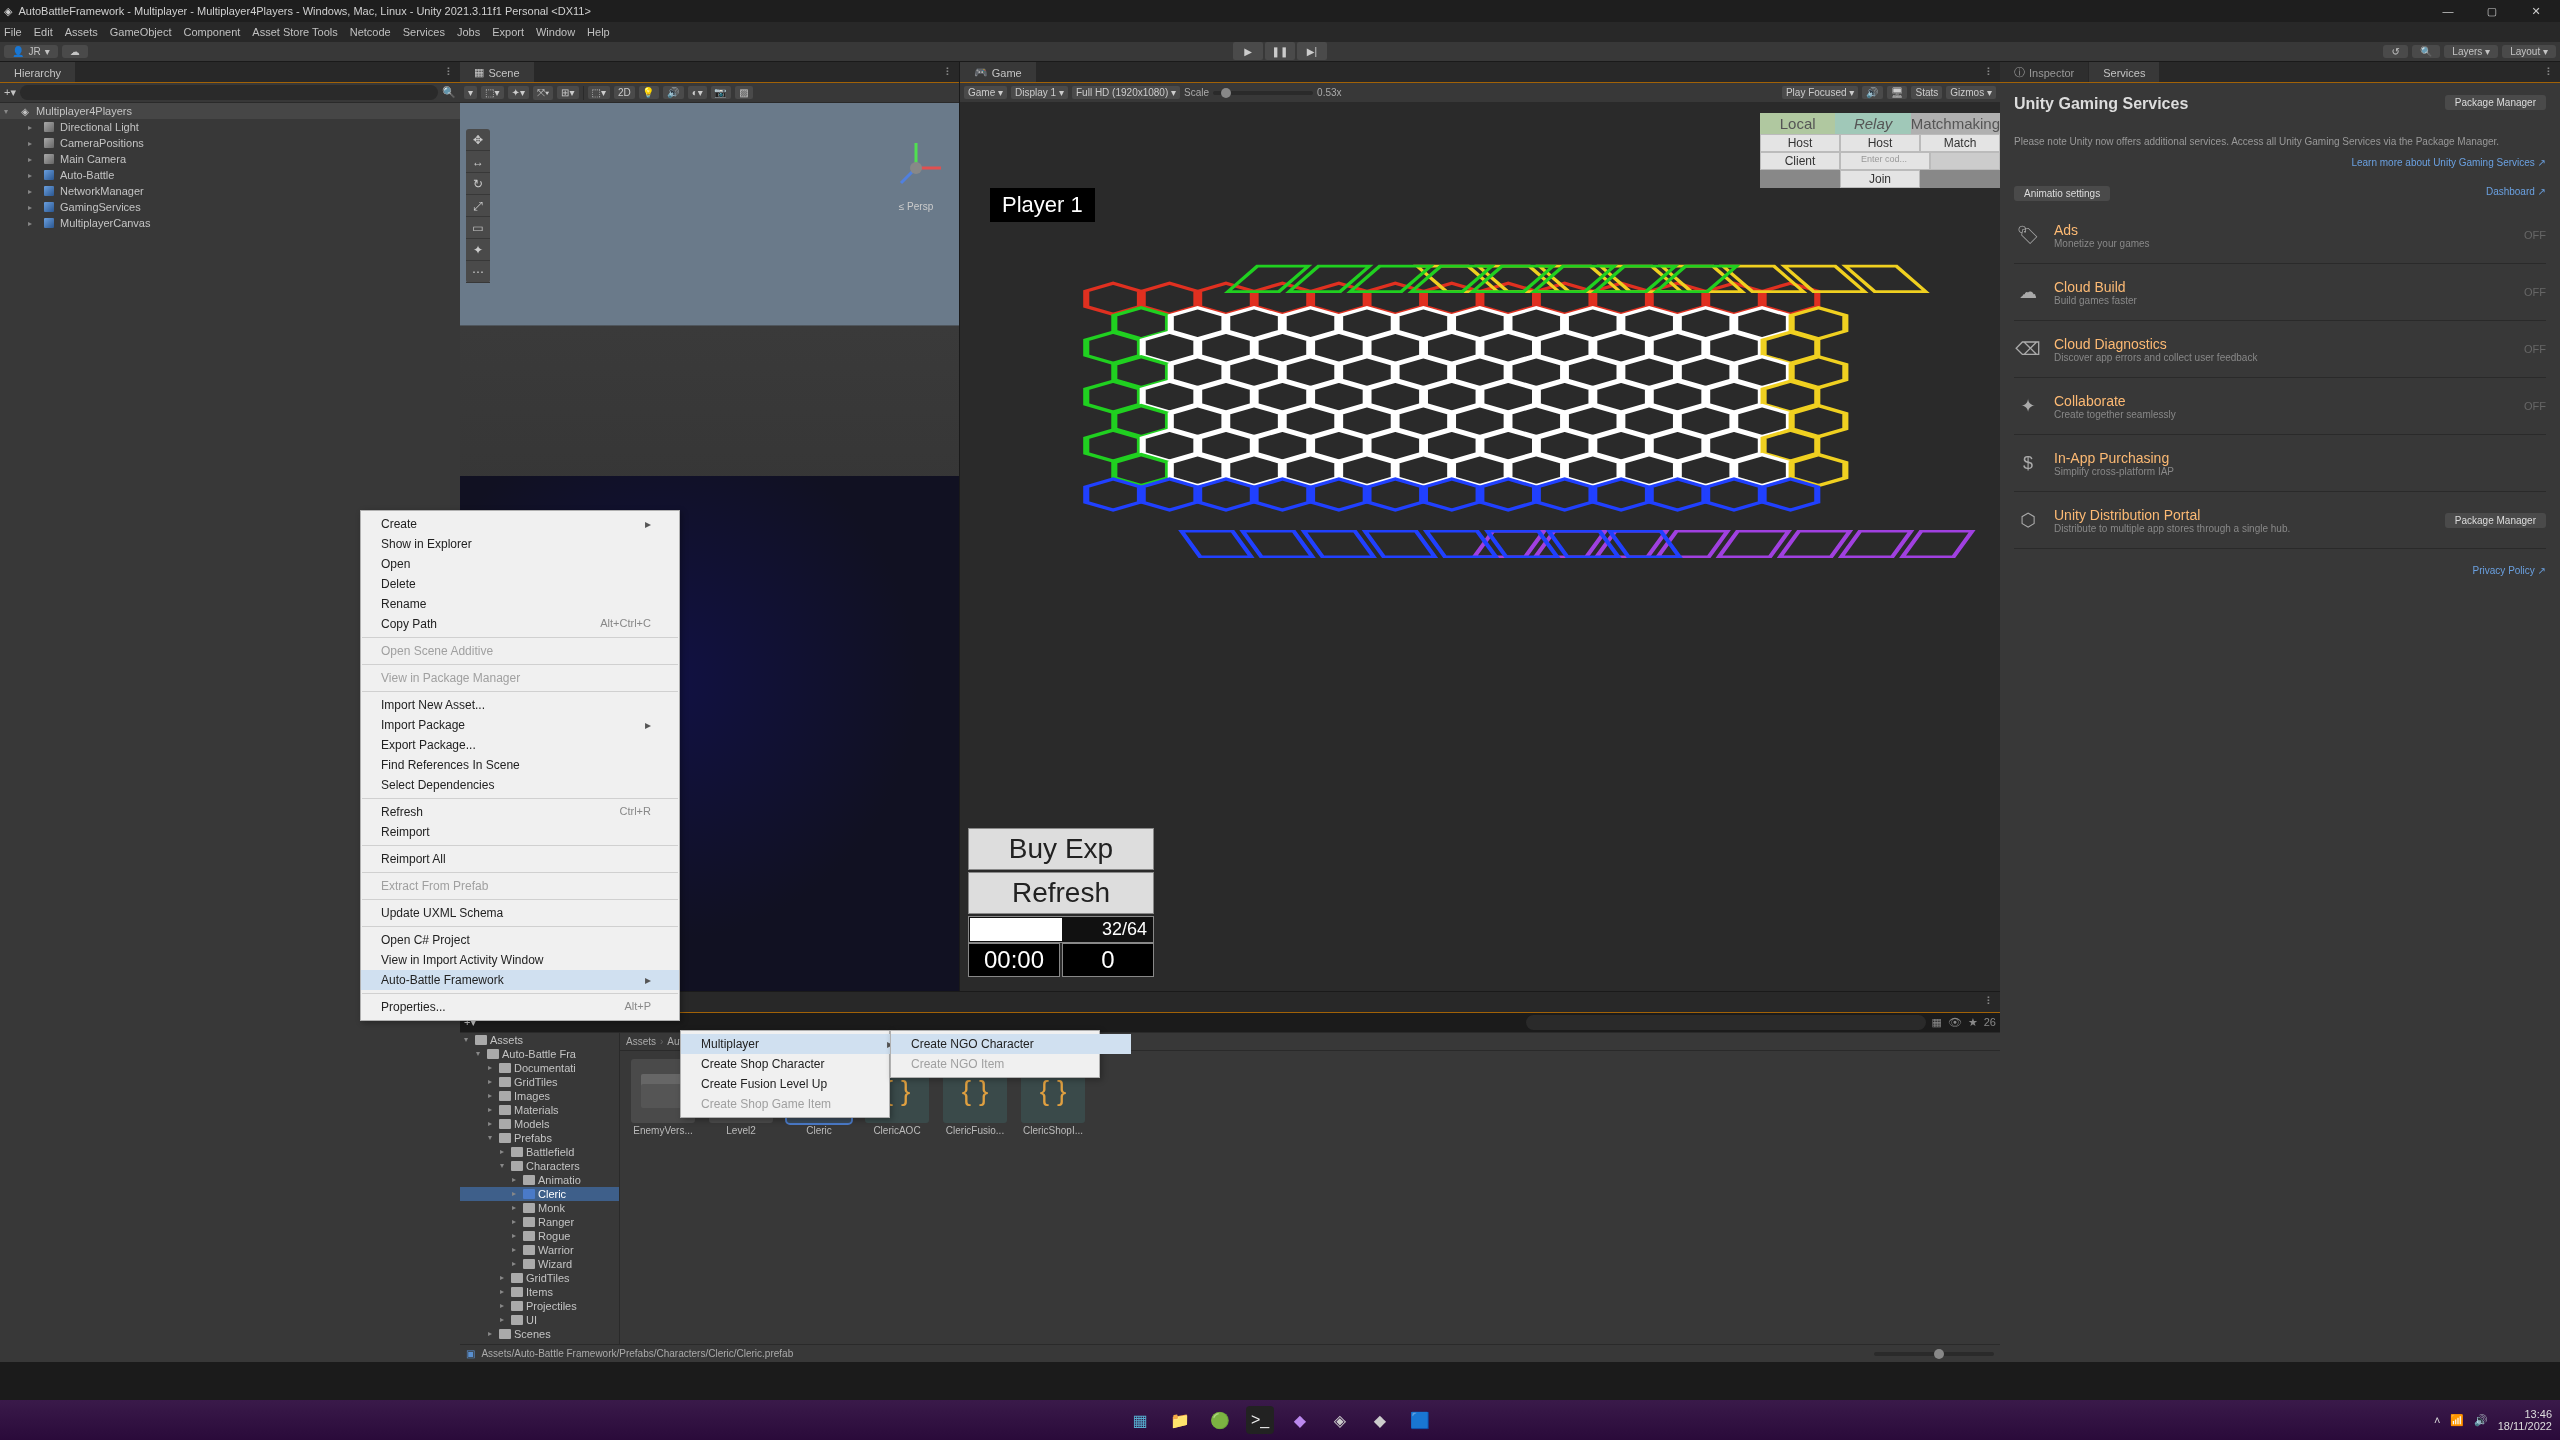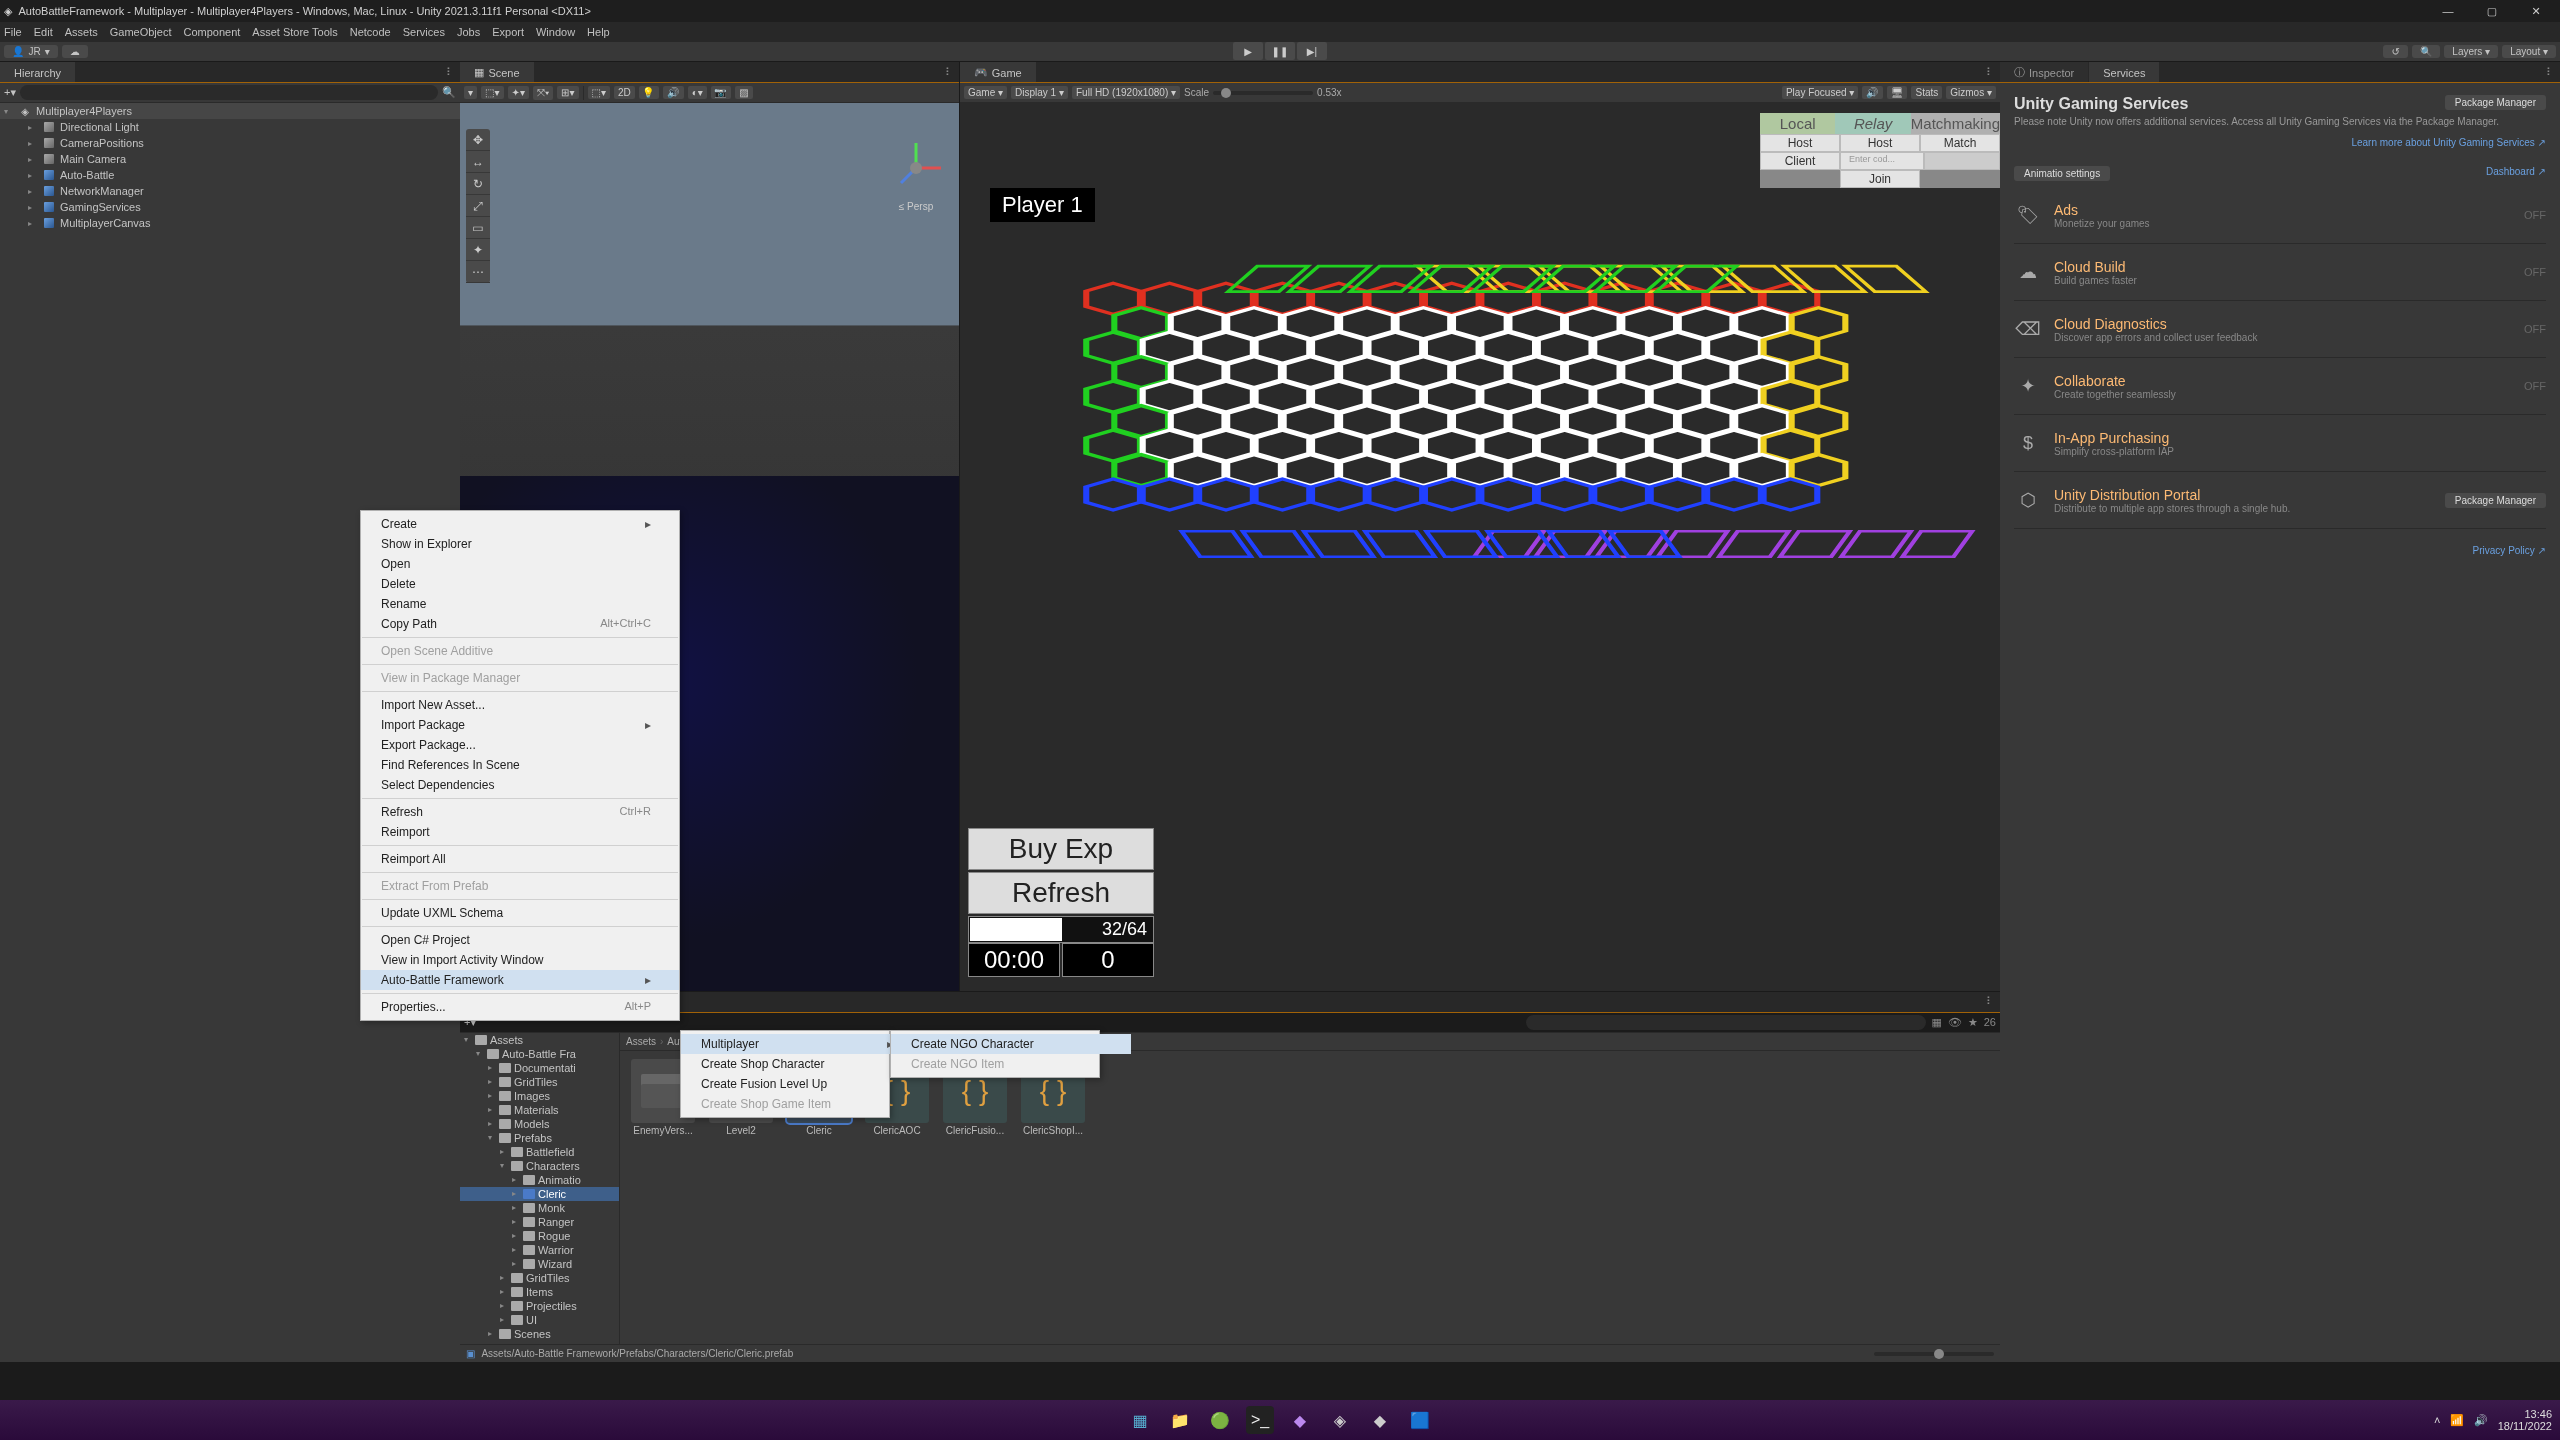--- a/index.html
+++ b/index.html
@@ -95,21 +95,21 @@
 .proj-thumb { width: 64px; height: 64px; background: #4a4a4a; border-radius: 3px; margin: 0 auto 2px; display: flex; align-items: center; justify-content: center; }
 .proj-thumb.sel { outline: 2px solid #4a7ac8; background: #3a4a5a; }
 .proj-thumb.script { background: #3a4a4a; }
 .folder-big { width: 44px; height: 34px; background: #555; border-radius: 2px; box-shadow: inset 0 10px #666; }
 .proj-footer { height: 18px; background: #383838; border-top: 1px solid #2a2a2a; display: flex; align-items: center; padding: 0 6px; gap: 6px; font-size: 10px; color: #aaa; }
 .proj-toolbar { height: 20px; display: flex; align-items: center; padding: 0 4px; gap: 6px; border-bottom: 1px solid #2a2a2a; }
 .proj-search { width: 400px; background: #2a2a2a; border-radius: 10px; height: 15px; }
 
 
 .services-body { padding: 12px 14px; flex: 1; overflow: auto; }
-.services-body h2 { font-size: 16px; font-weight: 600; color: #ddd; margin-bottom: 2px; }
+.services-body h2 { font-size: 16px; font-weight: 600; color: #ddd; margin-bottom: 22px; }
 .services-body .sub { font-size: 10px; color: #999; line-height: 1.4; margin-bottom: 8px; }
 .services-body .link { color: #6aa0e0; font-size: 10px; text-align: right; }
 .svc-chip { background: #4a4a4a; border-radius: 3px; padding: 2px 10px; font-size: 10px; color: #ddd; display: inline-block; }
 .svc-btn { background: #4a4a4a; border-radius: 3px; padding: 2px 10px; font-size: 10px; color: #ddd; }
 .svc-row { display: flex; align-items: center; padding: 14px 0; border-bottom: 1px solid #2a2a2a; gap: 12px; }
 .svc-icon { width: 28px; height: 28px; display: flex; align-items: center; justify-content: center; font-size: 18px; color: #aaa; }
 .svc-txt { flex: 1; }
 .svc-txt .t { font-size: 14px; color: #fdba74; }
 .svc-txt .d { font-size: 10px; color: #888; }
 .svc-off { font-size: 11px; color: #666; }
@@ -499,21 +499,21 @@
               <div class="ov-tab active-relay">Relay</div>
               <div class="ov-tab" style="background:#b0b0b0">Matchmaking</div>
             </div>
             <div class="ov-row">
               <div class="ov-cell">Host</div>
               <div class="ov-cell">Host</div>
               <div class="ov-cell">Match</div>
             </div>
             <div class="ov-row">
               <div class="ov-client">Client</div>
-              <div class="ov-cell" style="font-size:9px;color:#999;text-align:left;padding-left:8px">Enter cod...</div>
+              <div class="ov-cell" style="font-size:9px;color:#999;text-align:left;padding-left:20px">Enter cod...</div>
               <div class="ov-cell" style="background:#ccc"></div>
             </div>
             <div style="height:18px;display:flex;">
               <div style="flex:1"></div>
               <div class="ov-client">Join</div>
               <div style="flex:1"></div>
             </div>
           </div>
 
           <div class="hud">

